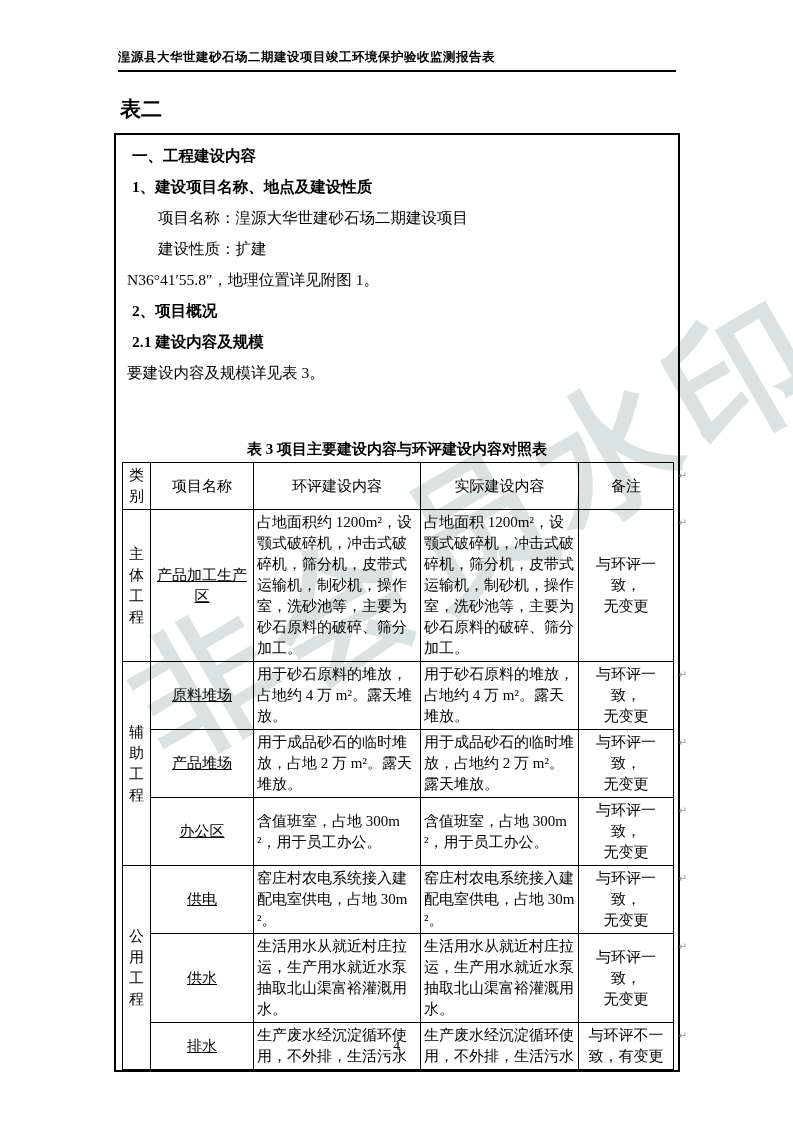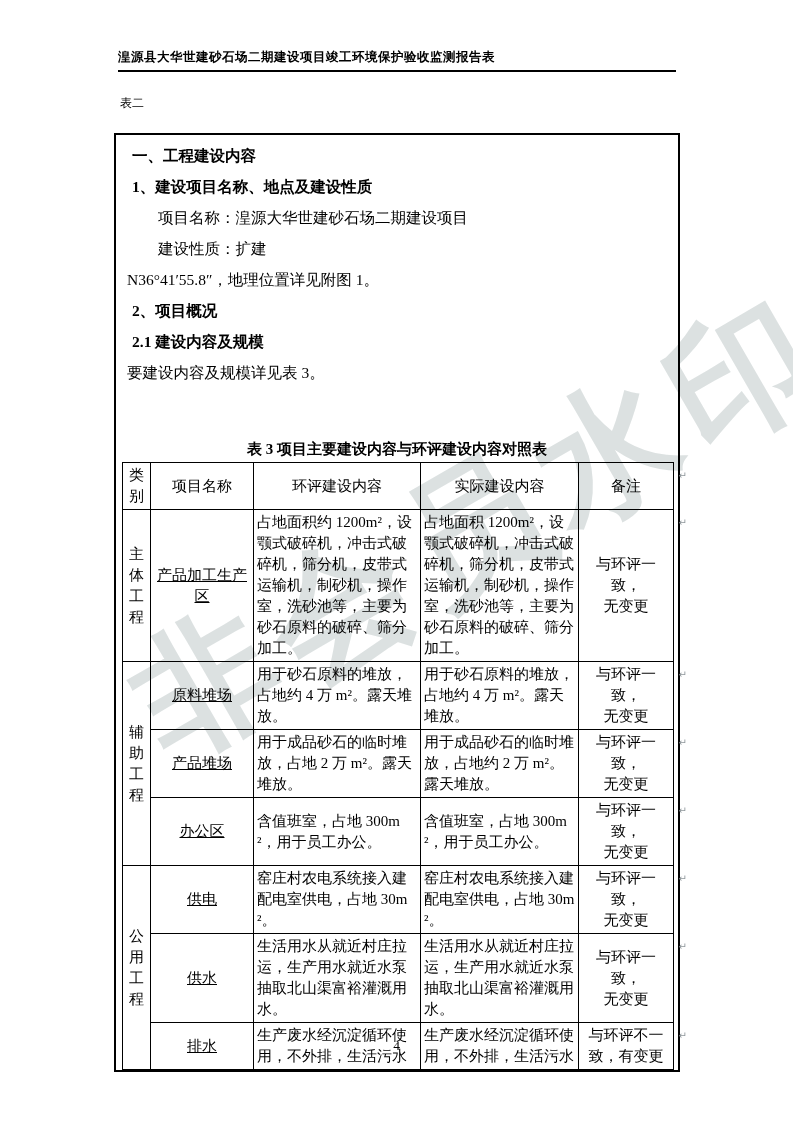--- a/index.html
+++ b/index.html
@@ -8,21 +8,21 @@
     position:relative; width:793px; height:1122px; margin:0 auto;
     background:#ffffff; overflow:hidden; color:#000;
     font-family:"Liberation Serif","DejaVu Serif",serif;
   }
   
   .doc-title {
     position:absolute; top:49px; left:118px; width:558px;
     font-size:12.5px; font-weight:bold; letter-spacing:0.5px;
   }
   .title-rule { position:absolute; top:70px; left:118px; width:558px; height:2px; background:#000; }
-  .table-label { position:absolute; top:95px; left:120px; font-size:12px; font-weight:normal;text-align:right; }
+  .table-label { position:absolute; top:95px; left:120px; font-size:21px; font-weight:bold;text-align:right; }
 
   
   .watermark {
     position:absolute; left:105px; top:460px; width:660px; height:200px;
     z-index:0; pointer-events:none; white-space:nowrap; text-align:center;
     font-size:140px; font-weight:bold; letter-spacing:14px;
     color:rgba(168,179,179,0.40);
     transform:rotate(-30deg); transform-origin:50% 50%;
   }
 

